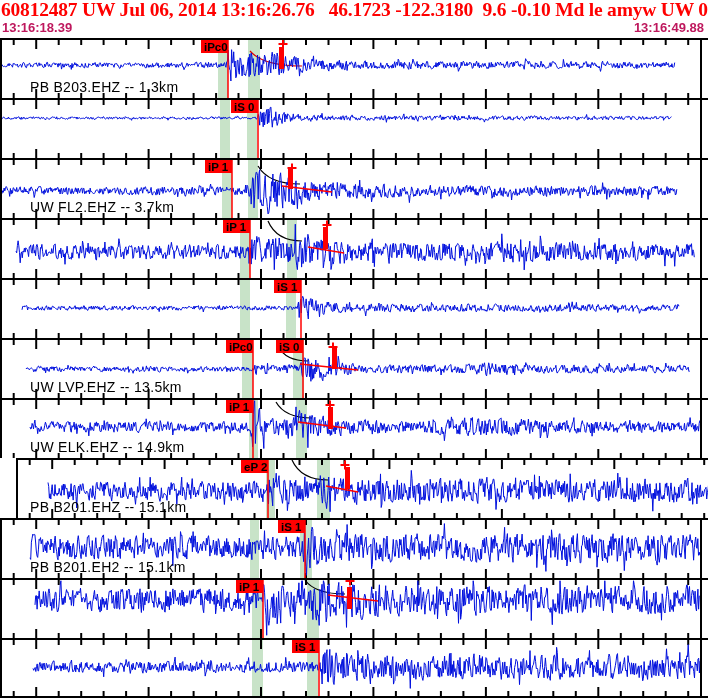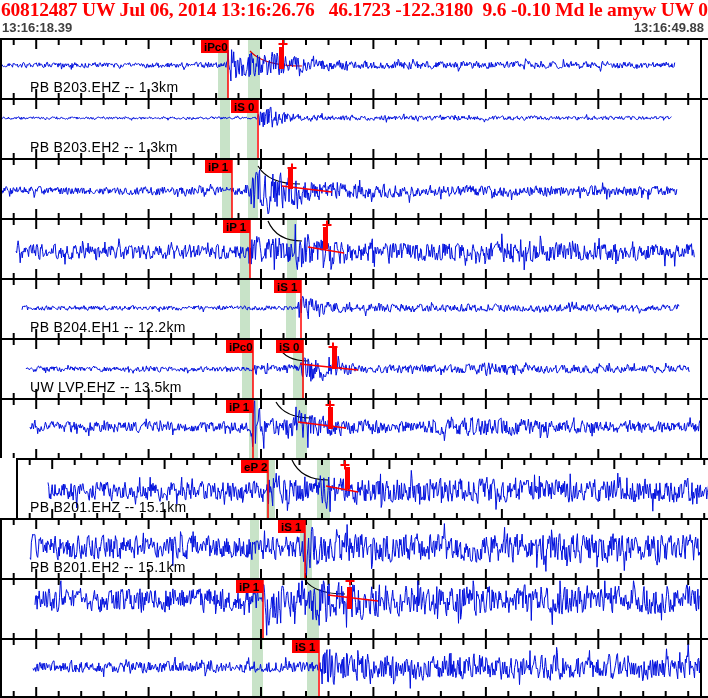--- a/index.html
+++ b/index.html
@@ -1,21 +1,21 @@
 <!DOCTYPE html>
 <html><head>
 <meta charset="utf-8">
 <style>
   html,body{margin:0;padding:0;background:#fff;}
   .app{position:relative;width:708px;height:698px;background:#ffffff;overflow:hidden;
        font-family:"Liberation Sans",sans-serif;}
   .hdr-line1{position:absolute;top:-1px;left:1px;width:707px;color:#ff0000;
              font-family:"Liberation Serif",serif;font-weight:bold;font-size:19.5px;
              white-space:pre;letter-spacing:-0.2px;}
-  .hdr-time{position:absolute;top:20px;color:#404040;font-weight:bold;font-size:13px;
+  .hdr-time{position:absolute;top:20px;color:#be185d;font-weight:bold;font-size:13px;
             font-family:"Liberation Sans",sans-serif;}
   .hdr-time.left{left:2px;}
   .hdr-time.right{right:4px;text-align:right;}
   .panel{position:absolute;left:0;width:640px;height:60px;}
   .panel svg{display:block;}
   .trace-label{position:absolute;left:30px;top:41px;font-size:14px;color:#000;
                white-space:pre;letter-spacing:0.3px;}
 </style>
 </head>
 <body>
@@ -177,21 +177,20 @@
             <rect x="2" y="2.5" width="698" height="55"></rect>
           </clipPath>
           <polyline points="0.0,19.3 0.7,22.0 1.4,20.2 2.1,20.8 2.8,19.6 3.5,19.2 4.2,19.3 4.9,20.3 5.6,21.0 6.3,21.0 7.0,20.2 7.7,21.0 8.4,19.0 9.1,20.6 9.8,20.3 10.5,21.2 11.2,21.4 11.9,20.2 12.6,21.0 13.3,20.8 14.0,19.7 14.7,19.9 15.4,19.6 16.1,20.9 16.8,19.3 17.5,19.6 18.2,18.9 18.9,18.8 19.6,20.6 20.3,19.8 21.0,21.5 21.7,19.2 22.4,20.9 23.1,20.7 23.8,19.1 24.5,20.0 25.2,21.0 25.9,20.9 26.6,19.8 27.3,20.8 28.0,19.8 28.7,20.1 29.4,19.4 30.1,19.6 30.8,19.1 31.5,19.4 32.2,20.6 32.9,19.1 33.6,18.8 34.3,20.5 35.0,19.7 35.7,19.5 36.4,19.4 37.1,19.4 37.8,20.2 38.5,18.9 39.2,19.8 39.9,20.9 40.6,20.9 41.3,19.4 42.0,19.4 42.7,20.5 43.4,19.4 44.1,20.3 44.8,21.0 45.5,22.0 46.2,20.5 46.9,19.4 47.6,20.2 48.3,20.9 49.0,21.3 49.7,21.2 50.4,20.1 51.1,20.3 51.8,19.2 52.5,18.9 53.2,19.0 53.9,19.7 54.6,19.1 55.3,20.2 56.0,20.9 56.7,18.8 57.4,21.1 58.1,20.8 58.8,20.2 59.5,21.0 60.2,20.7 60.9,19.3 61.6,19.4 62.3,19.6 63.0,20.8 63.7,20.1 64.4,20.5 65.1,21.2 65.8,21.0 66.5,20.5 67.2,21.2 67.9,21.1 68.6,19.8 69.3,19.5 70.0,20.6 70.7,19.1 71.4,19.2 72.1,19.2 72.8,19.1 73.5,19.7 74.2,19.5 74.9,19.2 75.6,20.2 76.3,19.1 77.0,21.1 77.7,19.3 78.4,20.5 79.1,19.7 79.8,20.0 80.5,20.7 81.2,20.6 81.9,20.1 82.6,20.3 83.3,20.1 84.0,20.5 84.7,20.7 85.4,19.8 86.1,18.9 86.8,19.4 87.5,20.5 88.2,19.3 88.9,20.7 89.6,21.0 90.3,19.9 91.0,19.1 91.7,20.8 92.4,21.1 93.1,19.6 93.8,20.7 94.5,21.7 95.2,20.8 95.9,20.9 96.6,20.1 97.3,19.2 98.0,19.6 98.7,19.0 99.4,19.4 100.1,20.2 100.8,19.7 101.5,19.6 102.2,20.3 102.9,19.0 103.6,18.7 104.3,20.1 105.0,20.7 105.7,21.0 106.4,20.4 107.1,19.3 107.8,20.3 108.5,21.2 109.2,19.2 109.9,19.5 110.6,20.5 111.3,19.3 112.0,20.8 112.7,20.9 113.4,19.3 114.1,20.2 114.8,19.5 115.5,19.2 116.2,19.4 116.9,19.2 117.6,21.0 118.3,20.5 119.0,20.2 119.7,19.2 120.4,20.9 121.1,19.9 121.8,20.5 122.5,20.9 123.2,19.4 123.9,20.3 124.6,20.8 125.3,18.6 126.0,19.4 126.7,19.5 127.4,19.9 128.1,19.5 128.8,19.8 129.5,21.0 130.2,20.8 130.9,20.8 131.6,22.3 132.3,19.9 133.0,20.9 133.7,19.4 134.4,20.1 135.1,21.1 135.8,20.2 136.5,20.2 137.2,20.8 137.9,20.6 138.6,19.9 139.3,19.5 140.0,19.1 140.7,20.8 141.4,21.2 142.1,19.2 142.8,20.2 143.5,19.5 144.2,21.0 144.9,19.5 145.6,20.2 146.3,19.8 147.0,20.5 147.7,20.1 148.4,20.2 149.1,19.4 149.8,18.8 150.5,20.3 151.2,19.8 151.9,19.8 152.6,20.8 153.3,20.5 154.0,20.6 154.7,19.7 155.4,19.9 156.1,19.7 156.8,20.5 157.5,20.2 158.2,19.8 158.9,20.0 159.6,20.9 160.3,20.7 161.0,20.5 161.7,19.5 162.4,20.6 163.1,19.0 163.8,18.6 164.5,19.8 165.2,19.9 165.9,19.7 166.6,20.7 167.3,19.9 168.0,22.2 168.7,20.2 169.4,20.0 170.1,20.3 170.8,19.0 171.5,19.6 172.2,18.9 172.9,19.4 173.6,20.2 174.3,19.2 175.0,20.8 175.7,20.1 176.4,21.1 177.1,21.2 177.8,20.5 178.5,19.8 179.2,20.9 179.9,20.8 180.6,20.9 181.3,20.6 182.0,20.5 182.7,19.5 183.4,19.3 184.1,20.2 184.8,20.5 185.5,20.9 186.2,21.9 186.9,20.6 187.6,19.0 188.3,20.2 189.0,21.2 189.7,19.4 190.4,19.7 191.1,20.4 191.8,21.9 192.5,20.9 193.2,19.4 193.9,21.0 194.6,20.0 195.3,20.8 196.0,21.0 196.7,19.9 197.4,19.7 198.1,20.9 198.8,19.5 199.5,19.5 200.2,19.3 200.9,18.9 201.6,19.8 202.3,19.6 203.0,20.9 203.7,20.8 204.4,20.5 205.1,20.6 205.8,19.6 206.5,19.9 207.2,21.1 207.9,20.8 208.6,20.7 209.3,20.5 210.0,20.1 210.7,19.1 211.4,18.9 212.1,18.6 212.8,20.1 213.5,19.4 214.2,21.0 214.9,19.6 215.6,19.3 216.3,19.8 217.0,20.4 217.7,20.0 218.4,18.8 219.1,19.0 219.8,19.0 220.5,20.9 221.2,21.1 221.9,19.4 222.6,21.0 223.3,19.4 224.0,19.3 224.7,20.4 225.4,19.0 226.1,20.3 226.8,20.9 227.5,19.9 228.2,19.8 228.9,19.5 229.6,19.1 230.3,20.1 231.0,20.5 231.7,20.8 232.4,20.9 233.1,20.9 233.8,20.2 234.5,20.4 235.2,18.8 235.9,19.3 236.6,20.0 237.3,17.9 238.0,18.8 238.7,19.1 239.4,20.6 240.1,20.5 240.8,21.1 241.5,20.2 242.2,19.3 242.9,19.2 243.6,20.3 244.3,19.6 245.0,19.4 245.7,19.7 246.4,19.3 247.1,20.2 247.8,20.7 248.5,20.0 249.2,21.1 249.9,20.0 250.6,21.1 251.3,20.7 252.0,19.9 252.7,19.9 253.4,19.0 254.1,19.8 254.8,19.2 255.5,19.3 256.2,21.2 256.9,20.6 257.6,19.7 258.3,16.4 259.0,19.5 259.7,27.2 260.4,13.8 261.1,15.6 261.8,24.0 262.5,14.9 263.2,28.8 263.9,14.3 264.6,27.0 265.3,18.6 266.0,15.5 266.7,11.6 267.4,25.9 268.1,11.0 268.8,24.6 269.5,15.4 270.2,9.6 270.9,9.1 271.6,20.4 272.3,29.2 273.0,21.7 273.7,22.2 274.4,19.4 275.1,22.5 275.8,13.8 276.5,23.4 277.2,27.4 277.9,24.9 278.6,18.2 279.3,16.0 280.0,21.8 280.7,20.6 281.4,22.3 282.1,25.5 282.8,16.4 283.5,16.2 284.2,14.4 284.9,23.9 285.6,16.2 286.3,17.5 287.0,21.1 287.7,15.8 288.4,16.7 289.1,17.7 289.8,18.3 290.5,23.4 291.2,19.7 291.9,22.3 292.6,20.1 293.3,15.9 294.0,21.2 294.7,19.7 295.4,20.1 296.1,18.1 296.8,18.1 297.5,18.6 298.2,16.2 298.9,20.6 299.6,18.4 300.3,17.9 301.0,21.6 301.7,22.6 302.4,21.3 303.1,21.3 303.8,22.0 304.5,19.4 305.2,20.5 305.9,20.4 306.6,20.0 307.3,18.0 308.0,21.5 308.7,22.1 309.4,20.3 310.1,21.6 310.8,23.4 311.5,20.0 312.2,21.6 312.9,19.1 313.6,17.7 314.3,17.3 315.0,20.6 315.7,19.3 316.4,22.1 317.1,22.2 317.8,17.6 318.5,17.6 319.2,19.2 319.9,19.9 320.6,17.3 321.3,19.6 322.0,15.3 322.7,21.2 323.4,20.6 324.1,21.6 324.8,20.5 325.5,18.8 326.2,21.2 326.9,22.0 327.6,21.2 328.3,18.6 329.0,20.6 329.7,19.0 330.4,21.7 331.1,18.8 331.8,19.9 332.5,17.8 333.2,21.1 333.9,20.9 334.6,21.4 335.3,19.5 336.0,20.0 336.7,19.7 337.4,20.9 338.1,20.8 338.8,19.2 339.5,20.7 340.2,21.4 340.9,18.5 341.6,21.5 342.3,18.7 343.0,17.7 343.7,20.3 344.4,22.1 345.1,18.4 345.8,18.3 346.5,17.9 347.2,21.5 347.9,20.4 348.6,19.5 349.3,21.1 350.0,22.4 350.7,18.7 351.4,18.6 352.1,16.9 352.8,19.4 353.5,18.8 354.2,19.9 354.9,19.3 355.6,21.4 356.3,19.8 357.0,21.8 357.7,22.0 358.4,20.4 359.1,20.4 359.8,21.9 360.5,20.2 361.2,18.2 361.9,19.0 362.6,18.9 363.3,19.5 364.0,19.5 364.7,18.3 365.4,20.7 366.1,21.2 366.8,22.2 367.5,22.3 368.2,20.0 368.9,21.6 369.6,22.3 370.3,20.4 371.0,20.4 371.7,20.5 372.4,20.8 373.1,21.2 373.8,22.4 374.5,20.8 375.2,19.1 375.9,20.5 376.6,18.8 377.3,20.2 378.0,19.8 378.7,19.8 379.4,19.3 380.1,21.6 380.8,20.1 381.5,17.8 382.2,21.4 382.9,20.9 383.6,22.1 384.3,18.4 385.0,17.4 385.7,20.2 386.4,24.3 387.1,20.3 387.8,20.9 388.5,18.5 389.2,21.3 389.9,18.9 390.6,19.4 391.3,21.0 392.0,19.3 392.7,20.8 393.4,19.3 394.1,19.7 394.8,18.2 395.5,21.8 396.2,18.5 396.9,20.0 397.6,20.2 398.3,19.6 399.0,18.5 399.7,18.4 400.4,19.8 401.1,21.4 401.8,21.0 402.5,19.8 403.2,17.7 403.9,15.9 404.6,21.3 405.3,19.2 406.0,20.4 406.7,18.4 407.4,19.8 408.1,20.1 408.8,21.1 409.5,18.9 410.2,18.7 410.9,17.8 411.6,18.1 412.3,21.4 413.0,19.0 413.7,21.6 414.4,21.8 415.1,20.0 415.8,17.8 416.5,20.2 417.2,22.0 417.9,23.3 418.6,19.2 419.3,18.5 420.0,18.2 420.7,19.4 421.4,18.2 422.1,18.4 422.8,19.2 423.5,21.7 424.2,20.8 424.9,20.1 425.6,18.9 426.3,21.5 427.0,18.9 427.7,18.7 428.4,19.2 429.1,19.6 429.8,17.9 430.5,19.4 431.2,21.6 431.9,22.2 432.6,21.8 433.3,19.8 434.0,19.6 434.7,18.1 435.4,20.3 436.1,18.2 436.8,18.6 437.5,18.4 438.2,19.0 438.9,19.5 439.6,19.2 440.3,16.9 441.0,19.5 441.7,21.9 442.4,18.9 443.1,21.5 443.8,18.9 444.5,21.2 445.2,19.1 445.9,20.2 446.6,18.8 447.3,18.5 448.0,18.6 448.7,18.4 449.4,20.3 450.1,21.2 450.8,18.9 451.5,17.9 452.2,18.5 452.9,18.1 453.6,21.0 454.3,21.8 455.0,17.2 455.7,20.0 456.4,19.2 457.1,21.7 457.8,22.4 458.5,18.0 459.2,21.0 459.9,22.0 460.6,20.7 461.3,20.3 462.0,18.1 462.7,20.0 463.4,19.8 464.1,18.2 464.8,20.5 465.5,20.3 466.2,20.1 466.9,20.2 467.6,21.9 468.3,19.7 469.0,17.2 469.7,20.1 470.4,21.3 471.1,19.1 471.8,19.5 472.5,20.8 473.2,20.9 473.9,18.9 474.6,21.7 475.3,18.9 476.0,19.8 476.7,21.1 477.4,18.5 478.1,21.1 478.8,20.1 479.5,21.8 480.2,22.0 480.9,20.2 481.6,20.8 482.3,21.0 483.0,21.3 483.7,21.7 484.4,24.1 485.1,22.1 485.8,20.9 486.5,21.9 487.2,22.1 487.9,22.1 488.6,21.8 489.3,19.7 490.0,19.6 490.7,20.6 491.4,19.8 492.1,20.2 492.8,18.2 493.5,21.4 494.2,19.6 494.9,18.1 495.6,18.1 496.3,18.7 497.0,21.2 497.7,19.4 498.4,18.7 499.1,20.1 499.8,19.7 500.5,19.3 501.2,18.7 501.9,18.4 502.6,17.8 503.3,18.9 504.0,21.6 504.7,21.2 505.4,19.9 506.1,21.6 506.8,21.0 507.5,21.1 508.2,18.7 508.9,20.6 509.6,18.7 510.3,18.8 511.0,21.7 511.7,20.9 512.4,21.5 513.1,22.2 513.8,19.6 514.5,20.3 515.2,20.2 515.9,19.2 516.6,18.7 517.3,18.2 518.0,21.0 518.7,20.0 519.4,21.6 520.1,20.1 520.8,19.7 521.5,18.6 522.2,18.9 522.9,20.2 523.6,21.0 524.3,22.5 525.0,21.7 525.7,21.1 526.4,18.9 527.1,20.6 527.8,19.5 528.5,18.4 529.2,18.7 529.9,20.6 530.6,18.2 531.3,18.2 532.0,18.2 532.7,20.1 533.4,19.5 534.1,18.1 534.8,17.7 535.5,19.4 536.2,18.7 536.9,18.4 537.6,21.3 538.3,19.6 539.0,21.1 539.7,20.1 540.4,18.3 541.1,18.5 541.8,21.2 542.5,20.1 543.2,21.2 543.9,20.7 544.6,19.3 545.3,19.3 546.0,21.5 546.7,21.5 547.4,20.1 548.1,21.5 548.8,22.0 549.5,20.1 550.2,19.2 550.9,18.6 551.6,18.6 552.3,20.4 553.0,20.3 553.7,19.9 554.4,19.4 555.1,20.3 555.8,21.1 556.5,18.4 557.2,20.0 557.9,20.8 558.6,18.5 559.3,19.6 560.0,21.7 560.7,20.4 561.4,20.2 562.1,19.7 562.8,19.2 563.5,20.8 564.2,20.3 564.9,20.8 565.6,19.3 566.3,19.4 567.0,18.8 567.7,21.4 568.4,18.5 569.1,18.9 569.8,19.4 570.5,19.9 571.2,19.8 571.9,20.8 572.6,19.5 573.3,18.7 574.0,18.9 574.7,18.7 575.4,18.9 576.1,21.4 576.8,21.8 577.5,21.9 578.2,19.0 578.9,21.2 579.6,20.1 580.3,19.3 581.0,20.1 581.7,19.7 582.4,19.2 583.1,19.6 583.8,20.4 584.5,20.6 585.2,18.9 585.9,19.2 586.6,16.5 587.3,20.5 588.0,21.9 588.7,19.5 589.4,20.0 590.1,21.3 590.8,21.2 591.5,20.5 592.2,21.9 592.9,19.6 593.6,18.6 594.3,18.1 595.0,20.6 595.7,19.5 596.4,20.8 597.1,21.5 597.8,20.6 598.5,19.9 599.2,20.2 599.9,20.4 600.6,19.3 601.3,19.0 602.0,20.3 602.7,21.8 603.4,18.7 604.1,19.4 604.8,18.8 605.5,18.2 606.2,21.2 606.9,19.4 607.6,20.5 608.3,21.8 609.0,19.7 609.7,18.7 610.4,18.4 611.1,18.1 611.8,19.7 612.5,19.4 613.2,20.9 613.9,21.7 614.6,19.8 615.3,19.2 616.0,20.0 616.7,19.1 617.4,19.3 618.1,20.8 618.8,19.1 619.5,18.5 620.2,21.0 620.9,20.4 621.6,18.5 622.3,21.1 623.0,20.6 623.7,21.6 624.4,20.0 625.1,19.4 625.8,18.9 626.5,18.8 627.2,18.3 627.9,19.6 628.6,18.3 629.3,18.4 630.0,19.0 630.7,21.4 631.4,21.5 632.1,18.8 632.8,18.3 633.5,18.8 634.2,18.7 634.9,19.9 635.6,20.8 636.3,21.5 637.0,21.1 637.7,21.5 638.4,20.9 639.1,18.6 639.8,19.9 640.5,19.4 641.2,21.2 641.9,20.6 642.6,18.5 643.3,19.7 644.0,21.5 644.7,20.6 645.4,19.6 646.1,20.8 646.8,18.9 647.5,20.6 648.2,20.7 648.9,20.0 649.6,20.3 650.3,21.3 651.0,19.6 651.7,19.1 652.4,20.4 653.1,19.8 653.8,20.4 654.5,18.7 655.2,19.2 655.9,18.3 656.6,20.8 657.3,20.5 658.0,20.9 658.7,20.4 659.4,19.2 660.1,18.3 660.8,18.9 661.5,18.8 662.2,19.9 662.9,18.7 663.6,22.3 664.3,20.4 665.0,20.5 665.7,18.9 666.4,18.8 667.1,18.8 667.8,18.2 668.5,20.7 669.2,20.8 669.9,20.0 670.6,19.6 671.3,18.6" fill="none" stroke="#0010dd" stroke-width="1" clip-path="url(#clip1)"></polyline>
           <line x1="258" y1="2" x2="258" y2="60" stroke="#ff0000" stroke-width="1.5"></line>
           <rect x="231" y="2" width="27" height="13" fill="#ff0000"></rect>
           <text x="234" y="12.5" fill="#000000" font-family="&quot;Liberation Sans&quot;,sans-serif" font-size="11.5px" font-weight="bold">iS 0</text>
           <rect x="0" y="0" width="708" height="2" fill="#000000"></rect>
           <rect x="0" y="0" width="2" height="60" fill="#000000"></rect>
           <rect x="700" y="0" width="2" height="60" fill="#000000"></rect>
         </svg>
-        <div class="trace-label">PB B203.EH2 -- 1.3km</div>
       </div>
       <div class="panel" style="top: 158px;">
         <svg width="708" height="60" viewBox="0 0 708 60">
           <rect x="222" y="2" width="10" height="58" fill="#c8e3c8"></rect>
           <rect x="248" y="2" width="10" height="58" fill="#c8e3c8"></rect>
           <line x1="13.7" y1="2" x2="13.7" y2="7" stroke="#000000" stroke-width="2"></line>
           <line x1="13.7" y1="55" x2="13.7" y2="60" stroke="#000000" stroke-width="2"></line>
           <line x1="36.2" y1="2" x2="36.2" y2="11" stroke="#000000" stroke-width="2"></line>
           <line x1="36.2" y1="51" x2="36.2" y2="60" stroke="#000000" stroke-width="2"></line>
           <line x1="58.7" y1="2" x2="58.7" y2="7" stroke="#000000" stroke-width="2"></line>
@@ -260,20 +259,21 @@
           <line x1="282" y1="28" x2="332" y2="34" stroke="#ff0000" stroke-width="1.5"></line>
           <rect x="288" y="9" width="5" height="22" fill="#ff0000"></rect>
           <path d="M 287.5 10 H 296.5 M 292 5.5 V 14.5" stroke="#ff0000" stroke-width="2" fill="none"></path>
           <line x1="232" y1="2" x2="232" y2="60" stroke="#ff0000" stroke-width="1.5"></line>
           <rect x="205" y="2" width="27" height="13" fill="#ff0000"></rect>
           <text x="208" y="12.5" fill="#000000" font-family="&quot;Liberation Sans&quot;,sans-serif" font-size="11.5px" font-weight="bold">iP 1</text>
           <rect x="0" y="0" width="708" height="2" fill="#000000"></rect>
           <rect x="0" y="0" width="2" height="60" fill="#000000"></rect>
           <rect x="700" y="0" width="2" height="60" fill="#000000"></rect>
         </svg>
+        <div class="trace-label">UW FL2.EHZ -- 3.7km</div>
       </div>
       <div class="panel" style="top: 218px;">
         <svg width="708" height="60" viewBox="0 0 708 60">
           <rect x="240" y="2" width="10" height="58" fill="#c8e3c8"></rect>
           <rect x="287" y="2" width="10" height="58" fill="#c8e3c8"></rect>
           <line x1="13.7" y1="2" x2="13.7" y2="7" stroke="#000000" stroke-width="2"></line>
           <line x1="13.7" y1="55" x2="13.7" y2="60" stroke="#000000" stroke-width="2"></line>
           <line x1="36.2" y1="2" x2="36.2" y2="11" stroke="#000000" stroke-width="2"></line>
           <line x1="36.2" y1="51" x2="36.2" y2="60" stroke="#000000" stroke-width="2"></line>
           <line x1="58.7" y1="2" x2="58.7" y2="7" stroke="#000000" stroke-width="2"></line>
@@ -420,21 +420,20 @@
             <rect x="2" y="2.5" width="698" height="55"></rect>
           </clipPath>
           <polyline points="22.0,31.8 22.7,28.4 23.4,28.4 24.1,29.0 24.8,27.8 25.5,28.4 26.2,27.6 26.9,27.9 27.6,32.0 28.3,29.5 29.0,29.4 29.7,30.3 30.4,30.1 31.1,30.2 31.8,30.6 32.5,32.0 33.2,31.1 33.9,30.4 34.6,31.5 35.3,30.0 36.0,32.0 36.7,29.5 37.4,29.8 38.1,28.4 38.8,30.9 39.5,31.9 40.2,30.1 40.9,30.4 41.6,32.1 42.3,28.8 43.0,30.8 43.7,31.8 44.4,32.2 45.1,29.6 45.8,29.0 46.5,27.7 47.2,30.3 47.9,31.6 48.6,29.0 49.3,29.4 50.0,31.8 50.7,29.7 51.4,31.4 52.1,28.6 52.8,28.0 53.5,29.3 54.2,29.3 54.9,29.7 55.6,30.5 56.3,30.9 57.0,31.5 57.7,31.6 58.4,29.1 59.1,28.6 59.8,29.6 60.5,31.8 61.2,28.3 61.9,28.6 62.6,28.7 63.3,30.0 64.0,28.5 64.7,30.2 65.4,31.2 66.1,31.8 66.8,30.7 67.5,32.3 68.2,30.6 68.9,30.4 69.6,28.0 70.3,29.9 71.0,29.4 71.7,31.2 72.4,30.0 73.1,30.1 73.8,30.4 74.5,28.2 75.2,27.7 75.9,31.2 76.6,29.4 77.3,30.5 78.0,29.2 78.7,31.2 79.4,31.6 80.1,29.3 80.8,31.2 81.5,28.8 82.2,29.6 82.9,30.6 83.6,27.8 84.3,27.9 85.0,31.3 85.7,29.4 86.4,30.5 87.1,32.0 87.8,32.4 88.5,30.5 89.2,28.8 89.9,30.4 90.6,30.0 91.3,28.0 92.0,31.2 92.7,30.0 93.4,28.3 94.1,31.2 94.8,29.1 95.5,28.1 96.2,30.2 96.9,28.8 97.6,28.5 98.3,30.9 99.0,28.8 99.7,31.8 100.4,31.7 101.1,29.7 101.8,31.2 102.5,30.9 103.2,29.0 103.9,28.0 104.6,27.8 105.3,30.4 106.0,31.9 106.7,30.9 107.4,32.3 108.1,30.9 108.8,30.5 109.5,30.1 110.2,30.8 110.9,31.6 111.6,31.5 112.3,28.5 113.0,31.5 113.7,29.4 114.4,28.1 115.1,29.8 115.8,29.7 116.5,28.1 117.2,30.8 117.9,31.5 118.6,30.5 119.3,30.4 120.0,28.3 120.7,30.8 121.4,31.7 122.1,32.4 122.8,30.2 123.5,30.6 124.2,30.5 124.9,28.1 125.6,29.8 126.3,30.3 127.0,30.6 127.7,31.4 128.4,29.3 129.1,31.9 129.8,29.1 130.5,30.5 131.2,28.2 131.9,28.5 132.6,27.5 133.3,27.6 134.0,31.1 134.7,29.0 135.4,28.8 136.1,29.2 136.8,30.6 137.5,31.6 138.2,29.5 138.9,29.6 139.6,29.9 140.3,28.9 141.0,30.5 141.7,31.2 142.4,31.9 143.1,30.7 143.8,28.9 144.5,29.7 145.2,30.2 145.9,28.8 146.6,30.5 147.3,31.7 148.0,31.3 148.7,31.2 149.4,29.5 150.1,28.4 150.8,28.6 151.5,29.3 152.2,31.3 152.9,28.7 153.6,30.9 154.3,28.4 155.0,28.8 155.7,28.5 156.4,30.1 157.1,30.5 157.8,31.8 158.5,30.4 159.2,33.6 159.9,29.0 160.6,29.0 161.3,30.3 162.0,30.2 162.7,31.8 163.4,31.4 164.1,28.4 164.8,31.3 165.5,30.4 166.2,29.3 166.9,28.8 167.6,31.7 168.3,30.3 169.0,28.0 169.7,29.8 170.4,28.7 171.1,28.2 171.8,28.7 172.5,31.6 173.2,30.2 173.9,29.0 174.6,29.5 175.3,30.5 176.0,32.1 176.7,29.8 177.4,30.9 178.1,32.3 178.8,30.4 179.5,30.6 180.2,31.1 180.9,32.2 181.6,31.1 182.3,30.1 183.0,29.0 183.7,29.8 184.4,29.9 185.1,30.1 185.8,29.0 186.5,30.4 187.2,29.9 187.9,29.8 188.6,28.4 189.3,28.6 190.0,28.7 190.7,29.5 191.4,29.3 192.1,30.0 192.8,30.9 193.5,28.5 194.2,31.1 194.9,28.1 195.6,29.9 196.3,28.0 197.0,29.0 197.7,28.5 198.4,27.6 199.1,31.0 199.8,31.6 200.5,31.0 201.2,28.1 201.9,30.4 202.6,29.5 203.3,33.9 204.0,31.1 204.7,30.6 205.4,28.8 206.1,28.6 206.8,29.2 207.5,28.7 208.2,29.7 208.9,29.8 209.6,29.7 210.3,29.9 211.0,29.0 211.7,29.3 212.4,29.4 213.1,31.2 213.8,29.5 214.5,28.8 215.2,30.3 215.9,30.1 216.6,31.7 217.3,29.0 218.0,28.3 218.7,30.9 219.4,27.5 220.1,31.2 220.8,31.5 221.5,30.9 222.2,31.9 222.9,28.9 223.6,28.0 224.3,31.2 225.0,29.2 225.7,30.9 226.4,28.2 227.1,28.6 227.8,30.1 228.5,29.5 229.2,28.9 229.9,28.0 230.6,29.9 231.3,27.8 232.0,28.2 232.7,30.1 233.4,30.8 234.1,30.1 234.8,28.9 235.5,29.9 236.2,29.2 236.9,28.5 237.6,28.0 238.3,30.7 239.0,29.9 239.7,29.7 240.4,28.3 241.1,28.4 241.8,29.1 242.5,31.1 243.2,30.0 243.9,29.2 244.6,27.7 245.3,28.4 246.0,30.6 246.7,31.5 247.4,31.9 248.1,29.1 248.8,29.8 249.5,29.2 250.2,31.6 250.9,30.7 251.6,31.4 252.3,32.0 253.0,29.8 253.7,31.2 254.4,31.2 255.1,28.2 255.8,29.0 256.5,30.6 257.2,32.1 257.9,30.4 258.6,31.9 259.3,29.6 260.0,31.5 260.7,32.0 261.4,31.0 262.1,29.4 262.8,31.0 263.5,32.2 264.2,32.1 264.9,30.1 265.6,31.8 266.3,28.3 267.0,27.8 267.7,29.9 268.4,30.3 269.1,27.9 269.8,29.8 270.5,31.0 271.2,31.4 271.9,28.6 272.6,29.6 273.3,29.1 274.0,30.7 274.7,28.4 275.4,29.3 276.1,31.4 276.8,30.8 277.5,30.4 278.2,29.6 278.9,28.1 279.6,29.1 280.3,29.4 281.0,30.0 281.7,31.6 282.4,30.6 283.1,31.8 283.8,32.0 284.5,28.5 285.2,28.7 285.9,28.7 286.6,28.5 287.3,29.9 288.0,31.7 288.7,30.8 289.4,28.8 290.1,29.0 290.8,28.6 291.5,29.1 292.2,31.7 292.9,30.6 293.6,29.2 294.3,30.2 295.0,30.7 295.7,28.8 296.4,29.1 297.1,30.6 297.8,27.2 298.5,24.0 299.2,39.5 299.9,28.3 300.6,21.4 301.3,35.0 302.0,20.6 302.7,18.3 303.4,19.6 304.1,28.0 304.8,29.9 305.5,25.5 306.2,20.9 306.9,30.9 307.6,35.5 308.3,41.0 309.0,23.3 309.7,26.8 310.4,20.9 311.1,20.6 311.8,28.7 312.5,21.4 313.2,31.2 313.9,32.1 314.6,32.0 315.3,26.8 316.0,22.6 316.7,33.1 317.4,30.5 318.1,26.4 318.8,30.5 319.5,38.8 320.2,30.1 320.9,26.1 321.6,26.3 322.3,26.0 323.0,35.4 323.7,36.5 324.4,34.7 325.1,27.7 325.8,28.1 326.5,29.2 327.2,24.1 327.9,27.3 328.6,24.0 329.3,28.5 330.0,26.8 330.7,26.6 331.4,32.2 332.1,32.8 332.8,33.6 333.5,26.7 334.2,33.0 334.9,25.5 335.6,31.2 336.3,25.2 337.0,27.0 337.7,31.3 338.4,31.2 339.1,34.3 339.8,33.5 340.5,35.0 341.2,34.1 341.9,32.6 342.6,32.7 343.3,29.0 344.0,29.7 344.7,29.0 345.4,34.1 346.1,30.0 346.8,25.9 347.5,31.3 348.2,31.0 348.9,28.7 349.6,24.3 350.3,32.3 351.0,29.0 351.7,33.7 352.4,30.1 353.1,31.3 353.8,30.8 354.5,30.8 355.2,30.0 355.9,30.9 356.6,27.4 357.3,26.5 358.0,30.5 358.7,30.3 359.4,29.8 360.1,32.5 360.8,30.2 361.5,29.8 362.2,30.8 362.9,28.0 363.6,27.0 364.3,32.6 365.0,33.7 365.7,38.0 366.4,32.6 367.1,30.9 367.8,32.3 368.5,32.0 369.2,26.9 369.9,31.2 370.6,28.5 371.3,25.9 372.0,29.7 372.7,29.9 373.4,29.3 374.1,29.1 374.8,33.1 375.5,27.9 376.2,29.7 376.9,32.7 377.6,30.3 378.3,27.8 379.0,25.0 379.7,32.4 380.4,27.7 381.1,26.1 381.8,27.7 382.5,32.6 383.2,28.3 383.9,28.7 384.6,33.5 385.3,29.7 386.0,31.9 386.7,29.9 387.4,26.6 388.1,29.6 388.8,33.1 389.5,33.5 390.2,34.1 390.9,30.8 391.6,26.9 392.3,26.4 393.0,26.3 393.7,28.1 394.4,26.9 395.1,27.8 395.8,30.0 396.5,27.6 397.2,29.1 397.9,31.6 398.6,30.3 399.3,32.3 400.0,33.3 400.7,28.1 401.4,26.0 402.1,30.2 402.8,27.3 403.5,30.9 404.2,30.6 404.9,32.8 405.6,29.4 406.3,27.4 407.0,32.2 407.7,29.4 408.4,30.7 409.1,28.2 409.8,31.9 410.5,30.6 411.2,33.9 411.9,31.1 412.6,28.0 413.3,31.5 414.0,34.0 414.7,31.0 415.4,32.1 416.1,30.0 416.8,31.0 417.5,27.5 418.2,28.0 418.9,29.3 419.6,26.4 420.3,26.2 421.0,26.9 421.7,26.8 422.4,30.6 423.1,33.1 423.8,31.3 424.5,30.4 425.2,32.8 425.9,29.7 426.6,28.2 427.3,27.7 428.0,32.3 428.7,33.4 429.4,28.5 430.1,30.9 430.8,32.6 431.5,24.4 432.2,26.8 432.9,26.4 433.6,29.4 434.3,30.0 435.0,32.0 435.7,29.3 436.4,27.9 437.1,31.9 437.8,32.8 438.5,32.2 439.2,32.0 439.9,29.9 440.6,32.2 441.3,29.6 442.0,27.7 442.7,26.7 443.4,31.9 444.1,30.6 444.8,31.3 445.5,33.8 446.2,27.7 446.9,28.5 447.6,27.0 448.3,28.7 449.0,29.0 449.7,31.4 450.4,28.0 451.1,32.5 451.8,32.2 452.5,31.2 453.2,28.6 453.9,32.0 454.6,27.0 455.3,30.2 456.0,29.6 456.7,32.0 457.4,29.1 458.1,32.8 458.8,32.8 459.5,33.0 460.2,33.1 460.9,28.6 461.6,26.2 462.3,32.0 463.0,33.4 463.7,30.7 464.4,32.9 465.1,32.7 465.8,29.9 466.5,32.9 467.2,27.6 467.9,25.9 468.6,25.9 469.3,27.3 470.0,31.7 470.7,29.2 471.4,32.3 472.1,29.3 472.8,27.5 473.5,28.7 474.2,29.6 474.9,26.9 475.6,32.0 476.3,33.9 477.0,32.6 477.7,30.4 478.4,30.5 479.1,32.4 479.8,32.0 480.5,28.8 481.2,28.1 481.9,32.2 482.6,31.5 483.3,31.3 484.0,32.3 484.7,31.4 485.4,33.1 486.1,31.9 486.8,33.4 487.5,31.8 488.2,26.6 488.9,29.5 489.6,32.2 490.3,30.6 491.0,30.4 491.7,31.9 492.4,32.1 493.1,29.7 493.8,28.9 494.5,26.7 495.2,26.2 495.9,25.9 496.6,26.7 497.3,28.0 498.0,28.4 498.7,27.6 499.4,32.9 500.1,31.4 500.8,27.1 501.5,30.8 502.2,32.2 502.9,32.4 503.6,32.4 504.3,33.9 505.0,28.6 505.7,27.3 506.4,31.0 507.1,32.6 507.8,28.9 508.5,26.9 509.2,29.7 509.9,31.5 510.6,32.2 511.3,29.3 512.0,30.3 512.7,28.4 513.4,28.8 514.1,32.5 514.8,31.1 515.5,27.4 516.2,32.1 516.9,31.9 517.6,32.5 518.3,27.7 519.0,29.9 519.7,29.5 520.4,33.1 521.1,32.4 521.8,33.1 522.5,33.3 523.2,28.7 523.9,30.9 524.6,32.9 525.3,31.2 526.0,30.2 526.7,31.8 527.4,31.8 528.1,32.9 528.8,30.6 529.5,31.8 530.2,29.1 530.9,27.5 531.6,28.8 532.3,33.0 533.0,31.5 533.7,33.6 534.4,33.7 535.1,31.6 535.8,29.8 536.5,28.6 537.2,32.6 537.9,29.6 538.6,27.8 539.3,30.2 540.0,34.5 540.7,31.8 541.4,31.9 542.1,31.6 542.8,28.9 543.5,31.4 544.2,32.6 544.9,33.7 545.6,27.9 546.3,32.7 547.0,30.8 547.7,33.5 548.4,29.4 549.1,29.9 549.8,26.8 550.5,29.4 551.2,28.2 551.9,32.2 552.6,32.1 553.3,31.6 554.0,31.7 554.7,29.2 555.4,27.2 556.1,31.1 556.8,33.3 557.5,31.6 558.2,28.9 558.9,32.7 559.6,27.5 560.3,26.6 561.0,31.7 561.7,33.1 562.4,31.5 563.1,31.9 563.8,31.6 564.5,28.9 565.2,29.4 565.9,31.1 566.6,27.4 567.3,30.1 568.0,29.6 568.7,24.7 569.4,25.9 570.1,34.0 570.8,29.4 571.5,28.0 572.2,23.8 572.9,28.7 573.6,31.4 574.3,27.6 575.0,30.4 575.7,28.7 576.4,24.4 577.1,30.9 577.8,29.2 578.5,31.7 579.2,31.8 579.9,29.9 580.6,32.4 581.3,32.4 582.0,27.5 582.7,29.9 583.4,27.3 584.1,31.5 584.8,30.8 585.5,28.2 586.2,32.3 586.9,33.1 587.6,28.1 588.3,26.6 589.0,28.6 589.7,26.5 590.4,31.8 591.1,30.0 591.8,28.9 592.5,26.6 593.2,30.5 593.9,30.8 594.6,32.3 595.3,33.0 596.0,33.5 596.7,28.1 597.4,28.9 598.1,26.5 598.8,28.2 599.5,31.3 600.2,30.5 600.9,32.3 601.6,29.7 602.3,30.8 603.0,30.6 603.7,28.9 604.4,30.8 605.1,29.4 605.8,26.9 606.5,31.3 607.2,30.8 607.9,29.1 608.6,32.5 609.3,29.6 610.0,29.2 610.7,27.1 611.4,29.3 612.1,27.2 612.8,26.5 613.5,29.1 614.2,31.5 614.9,27.8 615.6,31.6 616.3,29.2 617.0,28.6 617.7,34.5 618.4,32.0 619.1,29.9 619.8,31.2 620.5,30.6 621.2,31.1 621.9,27.8 622.6,27.3 623.3,30.7 624.0,28.0 624.7,27.9 625.4,27.3 626.1,32.4 626.8,31.7 627.5,30.7 628.2,31.3 628.9,32.8 629.6,30.4 630.3,29.8 631.0,30.0 631.7,27.5 632.4,27.8 633.1,33.4 633.8,30.5 634.5,29.7 635.2,29.3 635.9,29.3 636.6,27.1 637.3,28.5 638.0,31.1 638.7,30.6 639.4,35.3 640.1,33.9 640.8,32.4 641.5,30.8 642.2,32.2 642.9,32.4 643.6,32.4 644.3,31.3 645.0,33.1 645.7,30.0 646.4,32.6 647.1,29.4 647.8,31.3 648.5,28.6 649.2,30.4 649.9,28.9 650.6,31.7 651.3,28.2 652.0,30.3 652.7,27.5 653.4,31.3 654.1,31.7 654.8,29.3 655.5,31.8 656.2,30.9 656.9,28.8 657.6,29.0 658.3,32.3 659.0,31.9 659.7,30.8 660.4,32.2 661.1,31.0 661.8,29.0 662.5,27.2 663.2,26.7 663.9,29.1 664.6,27.7 665.3,30.8 666.0,29.1 666.7,28.1 667.4,27.1 668.1,28.4 668.8,29.6 669.5,28.1 670.2,32.4 670.9,32.3 671.6,32.1 672.3,32.2 673.0,31.7 673.7,30.6 674.4,29.0 675.1,27.1 675.8,27.0 676.5,31.1 677.2,30.2 677.9,26.3 678.6,27.9 679.3,27.9" fill="none" stroke="#0010dd" stroke-width="1" clip-path="url(#clip4)"></polyline>
           <line x1="301" y1="2" x2="301" y2="60" stroke="#ff0000" stroke-width="1.5"></line>
           <rect x="274" y="2" width="27" height="13" fill="#ff0000"></rect>
           <text x="277" y="12.5" fill="#000000" font-family="&quot;Liberation Sans&quot;,sans-serif" font-size="11.5px" font-weight="bold">iS 1</text>
           <rect x="0" y="0" width="708" height="2" fill="#000000"></rect>
           <rect x="0" y="0" width="2" height="60" fill="#000000"></rect>
           <rect x="700" y="0" width="2" height="60" fill="#000000"></rect>
         </svg>
-        <div class="trace-label">PB B204.EH1 -- 12.2km</div>
       </div>
       <div class="panel" style="top: 338px;">
         <svg width="708" height="60" viewBox="0 0 708 60">
           <rect x="242" y="2" width="11" height="58" fill="#c8e3c8"></rect>
           <rect x="293" y="2" width="11" height="58" fill="#c8e3c8"></rect>
           <line x1="13.7" y1="2" x2="13.7" y2="7" stroke="#000000" stroke-width="2"></line>
           <line x1="13.7" y1="55" x2="13.7" y2="60" stroke="#000000" stroke-width="2"></line>
           <line x1="36.2" y1="2" x2="36.2" y2="11" stroke="#000000" stroke-width="2"></line>
           <line x1="36.2" y1="51" x2="36.2" y2="60" stroke="#000000" stroke-width="2"></line>
           <line x1="58.7" y1="2" x2="58.7" y2="7" stroke="#000000" stroke-width="2"></line>
@@ -589,20 +588,21 @@
           <line x1="298" y1="24" x2="346" y2="30" stroke="#ff0000" stroke-width="1.5"></line>
           <rect x="328" y="9" width="5" height="22" fill="#ff0000"></rect>
           <path d="M 325.5 7 H 334.5 M 330 2.5 V 11.5" stroke="#ff0000" stroke-width="2" fill="none"></path>
           <line x1="253" y1="2" x2="253" y2="60" stroke="#ff0000" stroke-width="1.5"></line>
           <rect x="226" y="2" width="27" height="13" fill="#ff0000"></rect>
           <text x="229" y="12.5" fill="#000000" font-family="&quot;Liberation Sans&quot;,sans-serif" font-size="11.5px" font-weight="bold">iP 1</text>
           <rect x="0" y="0" width="708" height="2" fill="#000000"></rect>
           <rect x="0" y="0" width="2" height="60" fill="#000000"></rect>
           <rect x="700" y="0" width="2" height="60" fill="#000000"></rect>
         </svg>
+        <div class="trace-label">UW ELK.EHZ -- 14.9km</div>
       </div>
       <div class="panel" style="top: 458px; padding-left: 16px;">
         <svg width="708" height="60" viewBox="0 0 708 60">
           <rect x="250" y="2" width="9" height="58" fill="#c8e3c8"></rect>
           <rect x="301" y="2" width="13" height="58" fill="#c8e3c8"></rect>
           <line x1="13.7" y1="2" x2="13.7" y2="7" stroke="#000000" stroke-width="2"></line>
           <line x1="13.7" y1="55" x2="13.7" y2="60" stroke="#000000" stroke-width="2"></line>
           <line x1="36.2" y1="2" x2="36.2" y2="11" stroke="#000000" stroke-width="2"></line>
           <line x1="36.2" y1="51" x2="36.2" y2="60" stroke="#000000" stroke-width="2"></line>
           <line x1="58.7" y1="2" x2="58.7" y2="7" stroke="#000000" stroke-width="2"></line>

